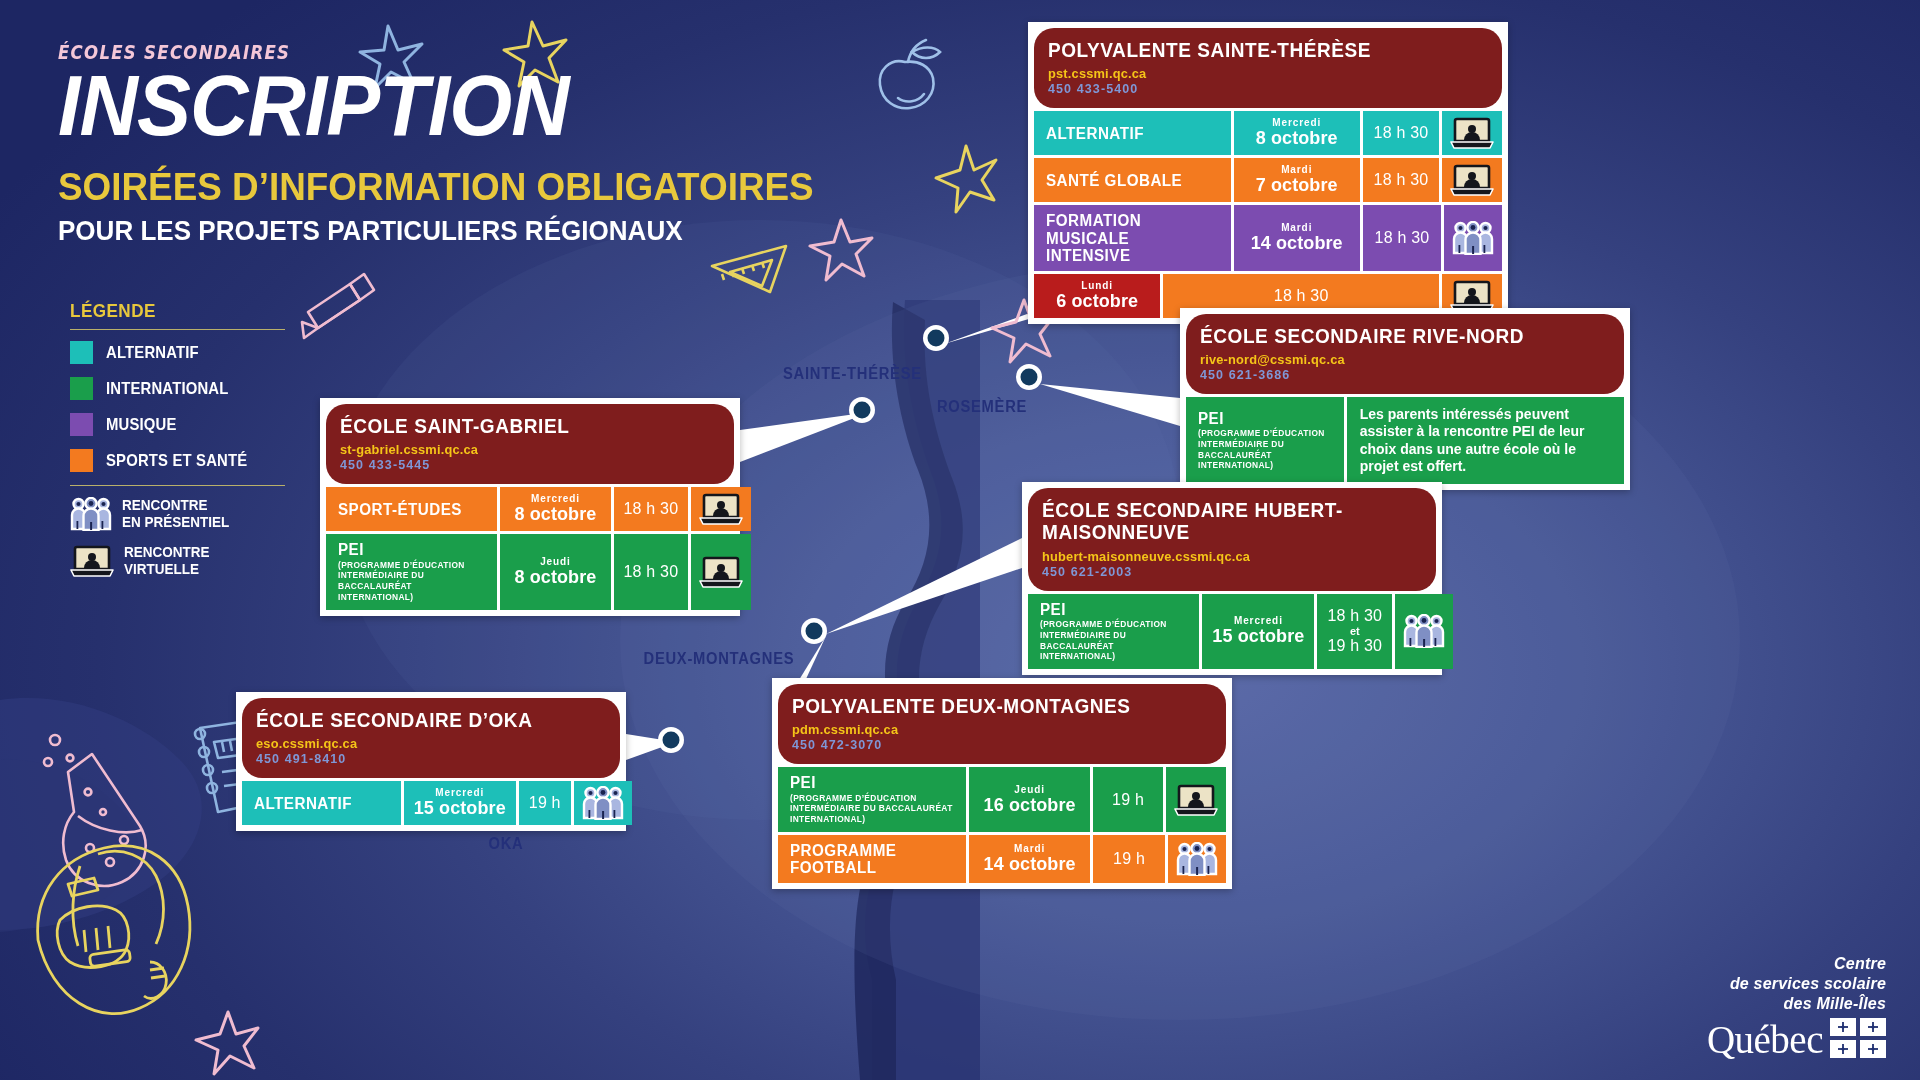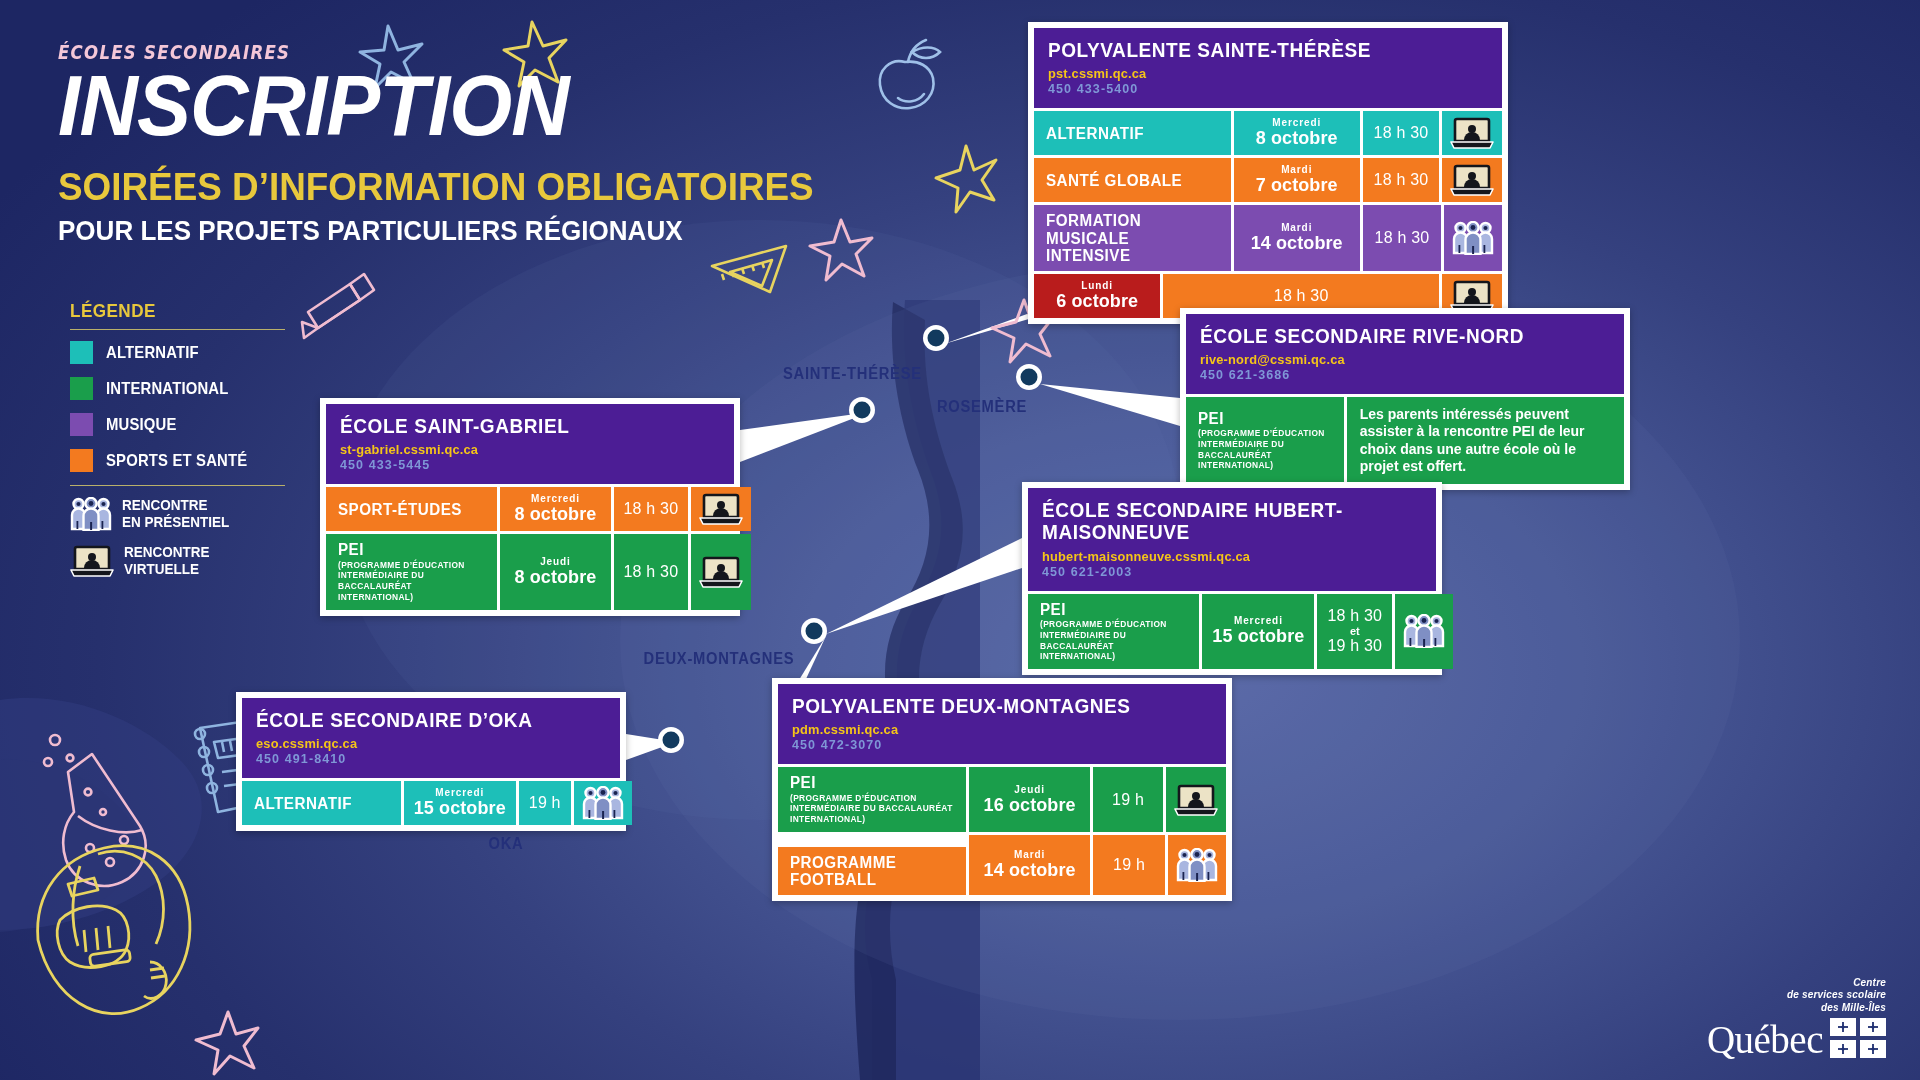--- a/index.html
+++ b/index.html
@@ -73,21 +73,21 @@
   .lg-text2 {
     color: #fff; font-weight: 900; font-size: 15px; line-height: 1.12;
     transform: scaleX(0.9); transform-origin: left center;
   }
 
   
   .card {
     position: absolute; background: #ffffff; padding: 6px;
     box-shadow: 0 2px 7px rgba(0,0,0,.28); z-index: 6;
   }
-  .card-head { background: #4c1d95; padding: 11px 14px 12px 14px; }
+  .card-head { background: #7f1d1d; padding: 11px 14px 12px 14px; border-radius: 20px; }
   .card-name {
     color: #fff; font-weight: 900; font-size: 20px; letter-spacing: .6px;
     line-height: 1.12; transform: scaleX(0.95); transform-origin: left center;
   }
   .card-web {
     color: #f5c518; font-weight: 900; font-size: 13.5px; margin-top: 5px;
     letter-spacing: .2px; transform: scaleX(0.95); transform-origin: left center;
   }
   .card-tel {
     color: #7f97d6; font-weight: 900; font-size: 12.5px; margin-top: 1px;
@@ -120,21 +120,21 @@
 
   
   .mlabel {
     position: absolute; color: #24307a; font-weight: 900; font-size: 16px;
     letter-spacing: .8px; transform: scaleX(0.92); z-index: 4; white-space: nowrap;
   }
 
   
   .footer { position: absolute; right: 34px; bottom: 22px; text-align: right; z-index: 7; }
   .cs-line {
-    color: #fff; font-weight: 900; font-style: italic; font-size: 10px;
+    color: #fff; font-weight: 900; font-style: italic; font-size: 16px;
     line-height: 1.25; letter-spacing: .2px;
   }
   .qbox { display: flex; align-items: flex-end; justify-content: flex-end; gap: 7px; margin-top: 4px; }
   .qtext { color: #fff; font-size: 39px; font-weight: 400; line-height: .95; letter-spacing: -.5px;
            font-family: "Liberation Serif", serif; }
 </style>
 </head>
 <body>
 
 <div id="poster">
@@ -607,21 +607,21 @@
          <div class="cell c-icon" style="background:#1a9e4b; flex:0 0 56px;">
               <svg width="44" height="34" viewBox="0 0 44 34">
     <path d="M 7 3 h 30 a 2 2 0 0 1 2 2 v 20 h -34 V 5 a 2 2 0 0 1 2 -2 Z" fill="#ece3c6" stroke="#14161c" stroke-width="2.6" stroke-linejoin="round"></path>
     <circle cx="22" cy="13" r="4" fill="#14161c"></circle>
     <path d="M 14 24 a 8 8 0 0 1 16 0 Z" fill="#14161c"></path>
     <path d="M 1 26 h 42 l -3 6 h -36 Z" fill="#14161c" stroke="#fff" stroke-width="1.6" stroke-linejoin="round"></path>
   </svg>
             </div>
        </div>
           <div class="row">
-         <div class="cell c-prog" style="background:#f37a1f; flex:0 0 42%;margin-top:12px;">
+         <div class="cell c-prog" style="background:#f37a1f; flex:0 0 42%;">
          <div class="prog-main">PROGRAMME FOOTBALL</div>
 
        </div>
          <div class="cell c-date" style="background:#f37a1f; flex:0 0 27%;">
            <div class="d-wd">Mardi</div>
            <div class="d-day">14 octobre</div>
          </div>
          <div class="cell c-time" style="background:#f37a1f; flex:1;">
               <div class="t-txt">19 h</div>
             </div>

